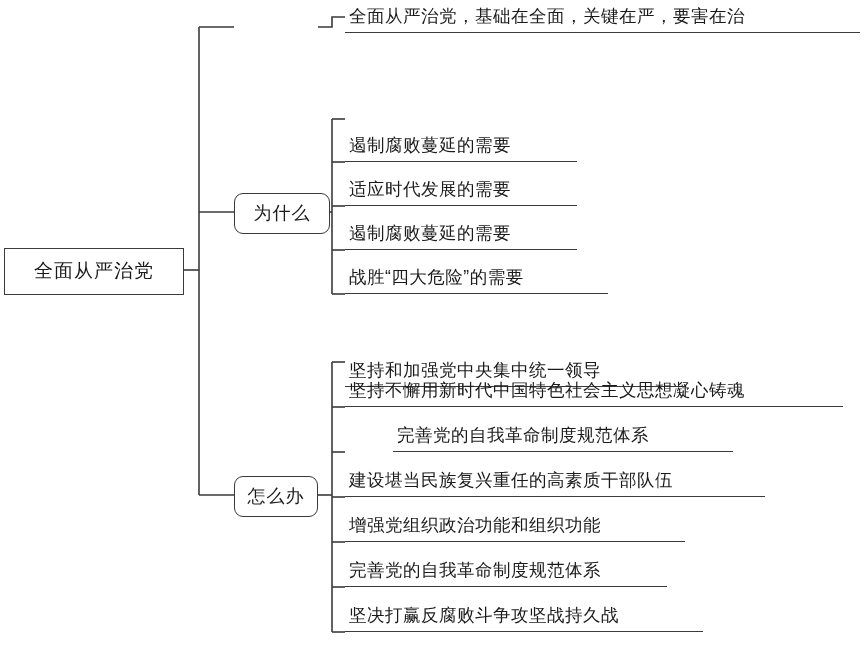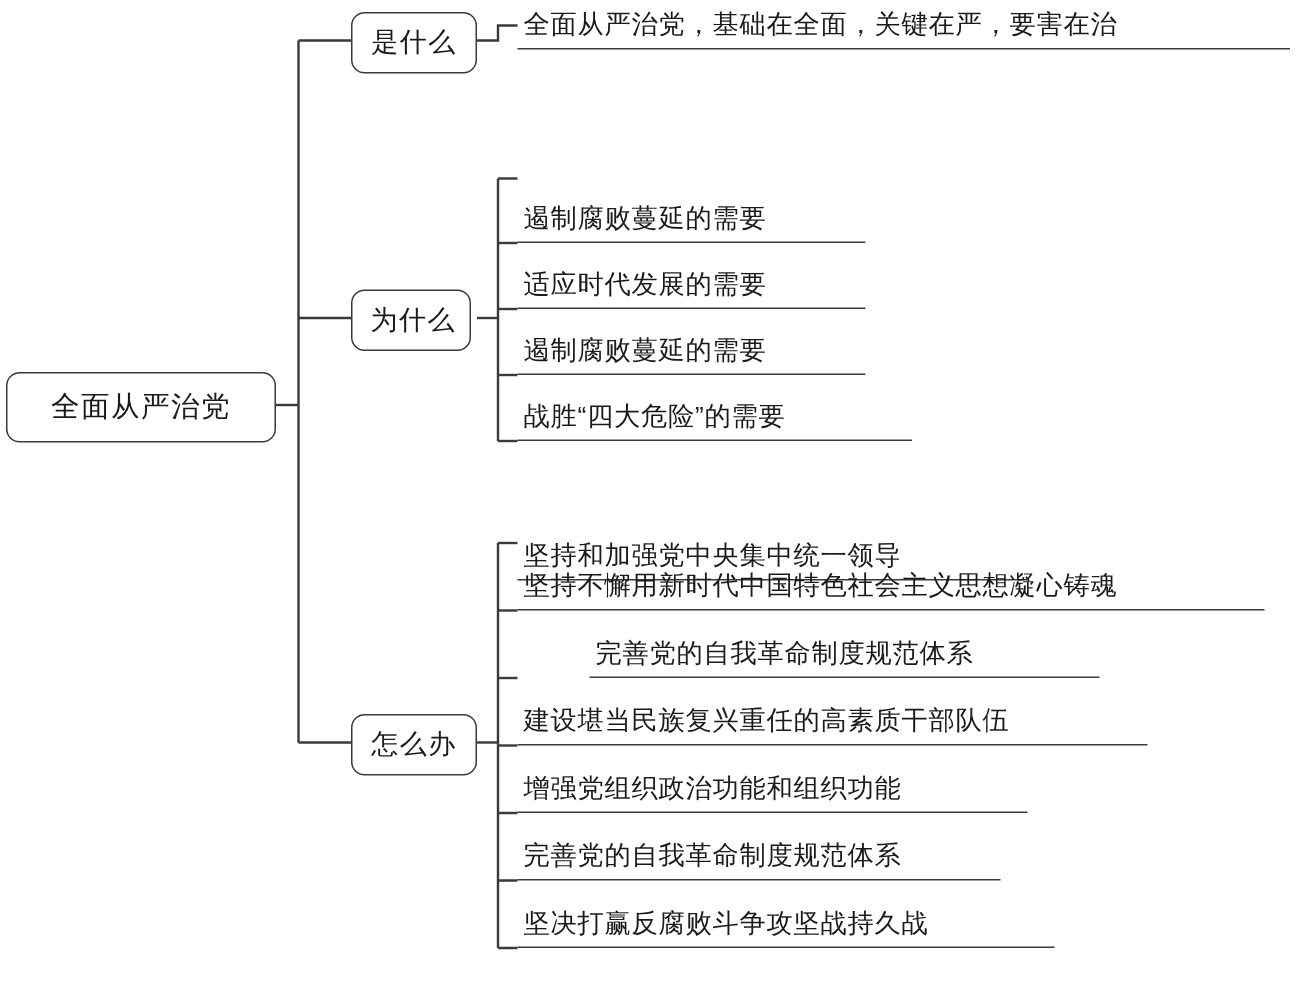--- a/index.html
+++ b/index.html
@@ -28,21 +28,21 @@
     pointer-events: none;
   }
   .node {
     position: absolute;
     box-sizing: border-box;
     white-space: nowrap;
   }
   
   .node-root {
     border: 1.6px solid #3a3a3a;
-    border-radius: 9px;
+    border-radius: 0;
     background: #ffffff;
     font-size: 19px;
     letter-spacing: 1px;
     padding: 9px 14px 10px 14px;
     text-align: center;
   }
   
   .node-branch {
     border: 1.6px solid #3a3a3a;
     border-radius: 9px;
@@ -99,28 +99,25 @@
       <path d="M332,542 L345,542"></path>
       <path d="M332,587 L345,587"></path>
       <path d="M332,632 L345,632"></path>
     </g>
   </svg>
 
   <div class="node node-root" style="left:4px; top:248px; width:180px;">
     <span>全面从严治党</span>
   </div>
 
-  <div class="node node-branch" style="left:234px; top:8px; width:84px;">
-    <span>是什么</span>
-  </div>
   <div class="node node-leaf" style="left:345px; top:2px; width:515px;">
     <span>全面从严治党，基础在全面，关键在严，要害在治</span>
   </div>
 
-  <div class="node node-branch" style="left:234px; top:193px; width:80px;">
+  <div class="node node-branch" style="left:234px; top:193px; width:96px;">
     <span>为什么</span>
   </div>
   <div class="node node-leaf" style="left:345px; top:131px; width:232px;">
     <span>遏制腐败蔓延的需要</span>
   </div>
   <div class="node node-leaf" style="left:345px; top:175px; width:232px;">
     <span>适应时代发展的需要</span>
   </div>
   <div class="node node-leaf" style="left:345px; top:219px; width:232px;">
     <span>遏制腐败蔓延的需要</span>

